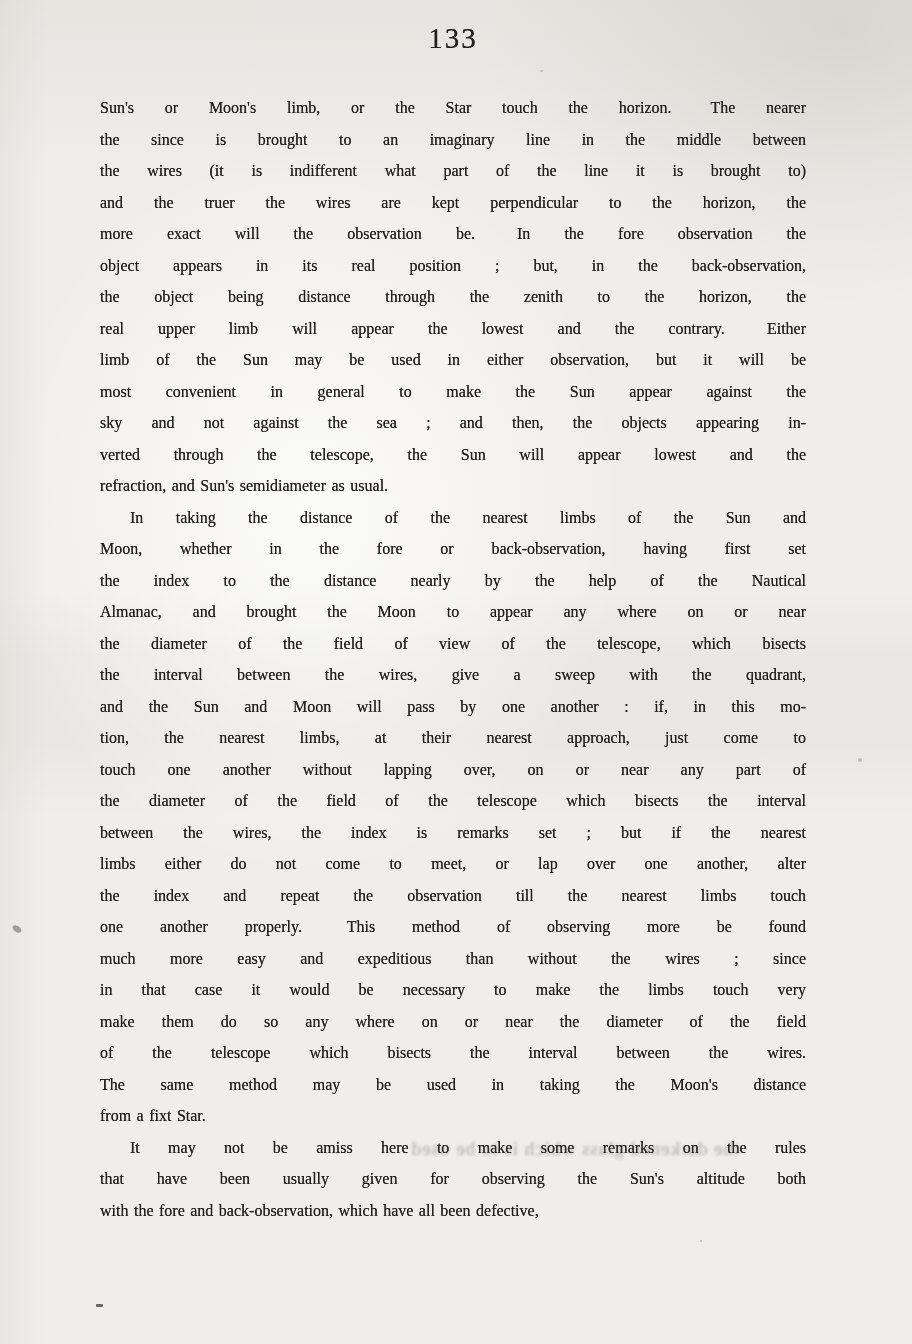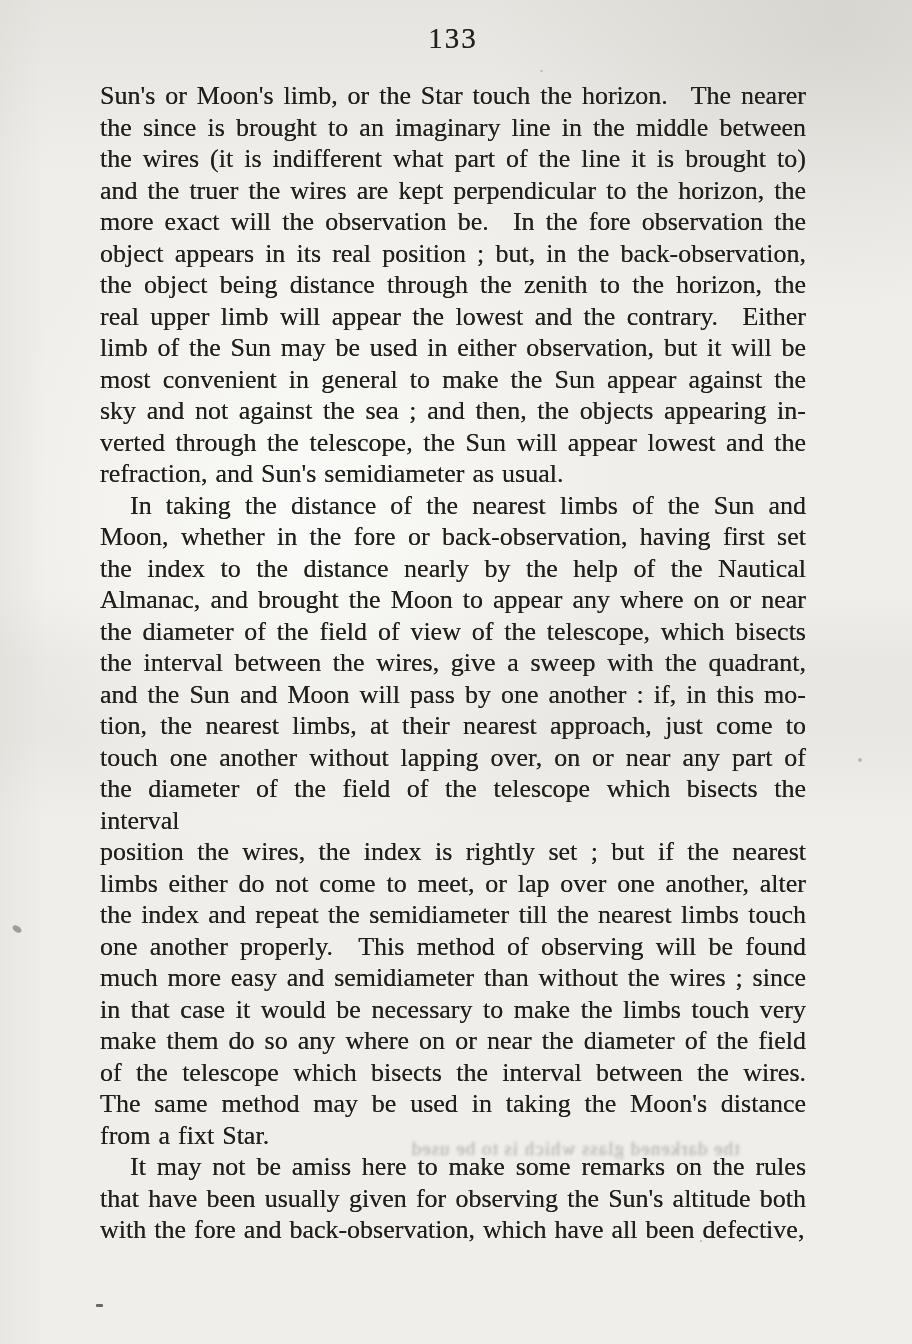--- a/index.html
+++ b/index.html
@@ -32,24 +32,24 @@
     left: 100px;
     width: 706px;
     text-align: center;
     font-size: 29px;
     letter-spacing: 2px;
     color: #23211e;
     text-shadow: 0 0 0.6px rgba(35,33,30,0.85);
   }
   .text-block {
     position: absolute;
-    top: 80px;
+    top: 92px;
     left: 100px;
     width: 706px;
-    font-size: 26px;
+    font-size: 16px;
     line-height: 31.5px;
     color: #201f1c;
     text-shadow: 0 0 0.55px rgba(32,31,28,0.8);
     word-spacing: 1.5px;
   }
   .line {
     text-align: justify;
     text-align-last: justify;
     white-space: normal;
   }
@@ -109,25 +109,25 @@
       <div class="line indent">In taking the distance of the nearest limbs of the Sun and</div>
       <div class="line">Moon, whether in the fore or back-observation, having first set</div>
       <div class="line">the index to the distance nearly by the help of the Nautical</div>
       <div class="line">Almanac, and brought the Moon to appear any where on or near</div>
       <div class="line">the diameter of the field of view of the telescope, which bisects</div>
       <div class="line">the interval between the wires, give a sweep with the quadrant,</div>
       <div class="line">and the Sun and Moon will pass by one another : if, in this mo-</div>
       <div class="line">tion, the nearest limbs, at their nearest approach, just come to</div>
       <div class="line">touch one another without lapping over, on or near any part of</div>
       <div class="line">the diameter of the field of the telescope which bisects the interval</div>
-      <div class="line">position the wires, the index is rightly set ; but if the nearest</div>
+      <div class="line">between the wires, the index is remarks set ; but if the nearest</div>
       <div class="line">limbs either do not come to meet, or lap over one another, alter</div>
-      <div class="line">the index and repeat the semidiameter till the nearest limbs touch</div>
-      <div class="line">one another properly.  This method of observing will be found</div>
-      <div class="line">much more easy and semidiameter than without the wires ; since</div>
+      <div class="line">the index and repeat the observation till the nearest limbs touch</div>
+      <div class="line">one another properly.  This method of observing more be found</div>
+      <div class="line">much more easy and expeditious than without the wires ; since</div>
       <div class="line">in that case it would be necessary to make the limbs touch very</div>
       <div class="line">make them do so any where on or near the diameter of the field</div>
       <div class="line">of the telescope which bisects the interval between the wires.</div>
       <div class="line">The same method may be used in taking the Moon's distance</div>
       <div class="line last">from a fixt Star.</div>
       <div class="line indent">It may not be amiss here to make some remarks on the rules</div>
       <div class="line">that have been usually given for observing the Sun's altitude both</div>
       <div class="line last">with the fore and back-observation, which have all been defective,</div>
     </div>
 

